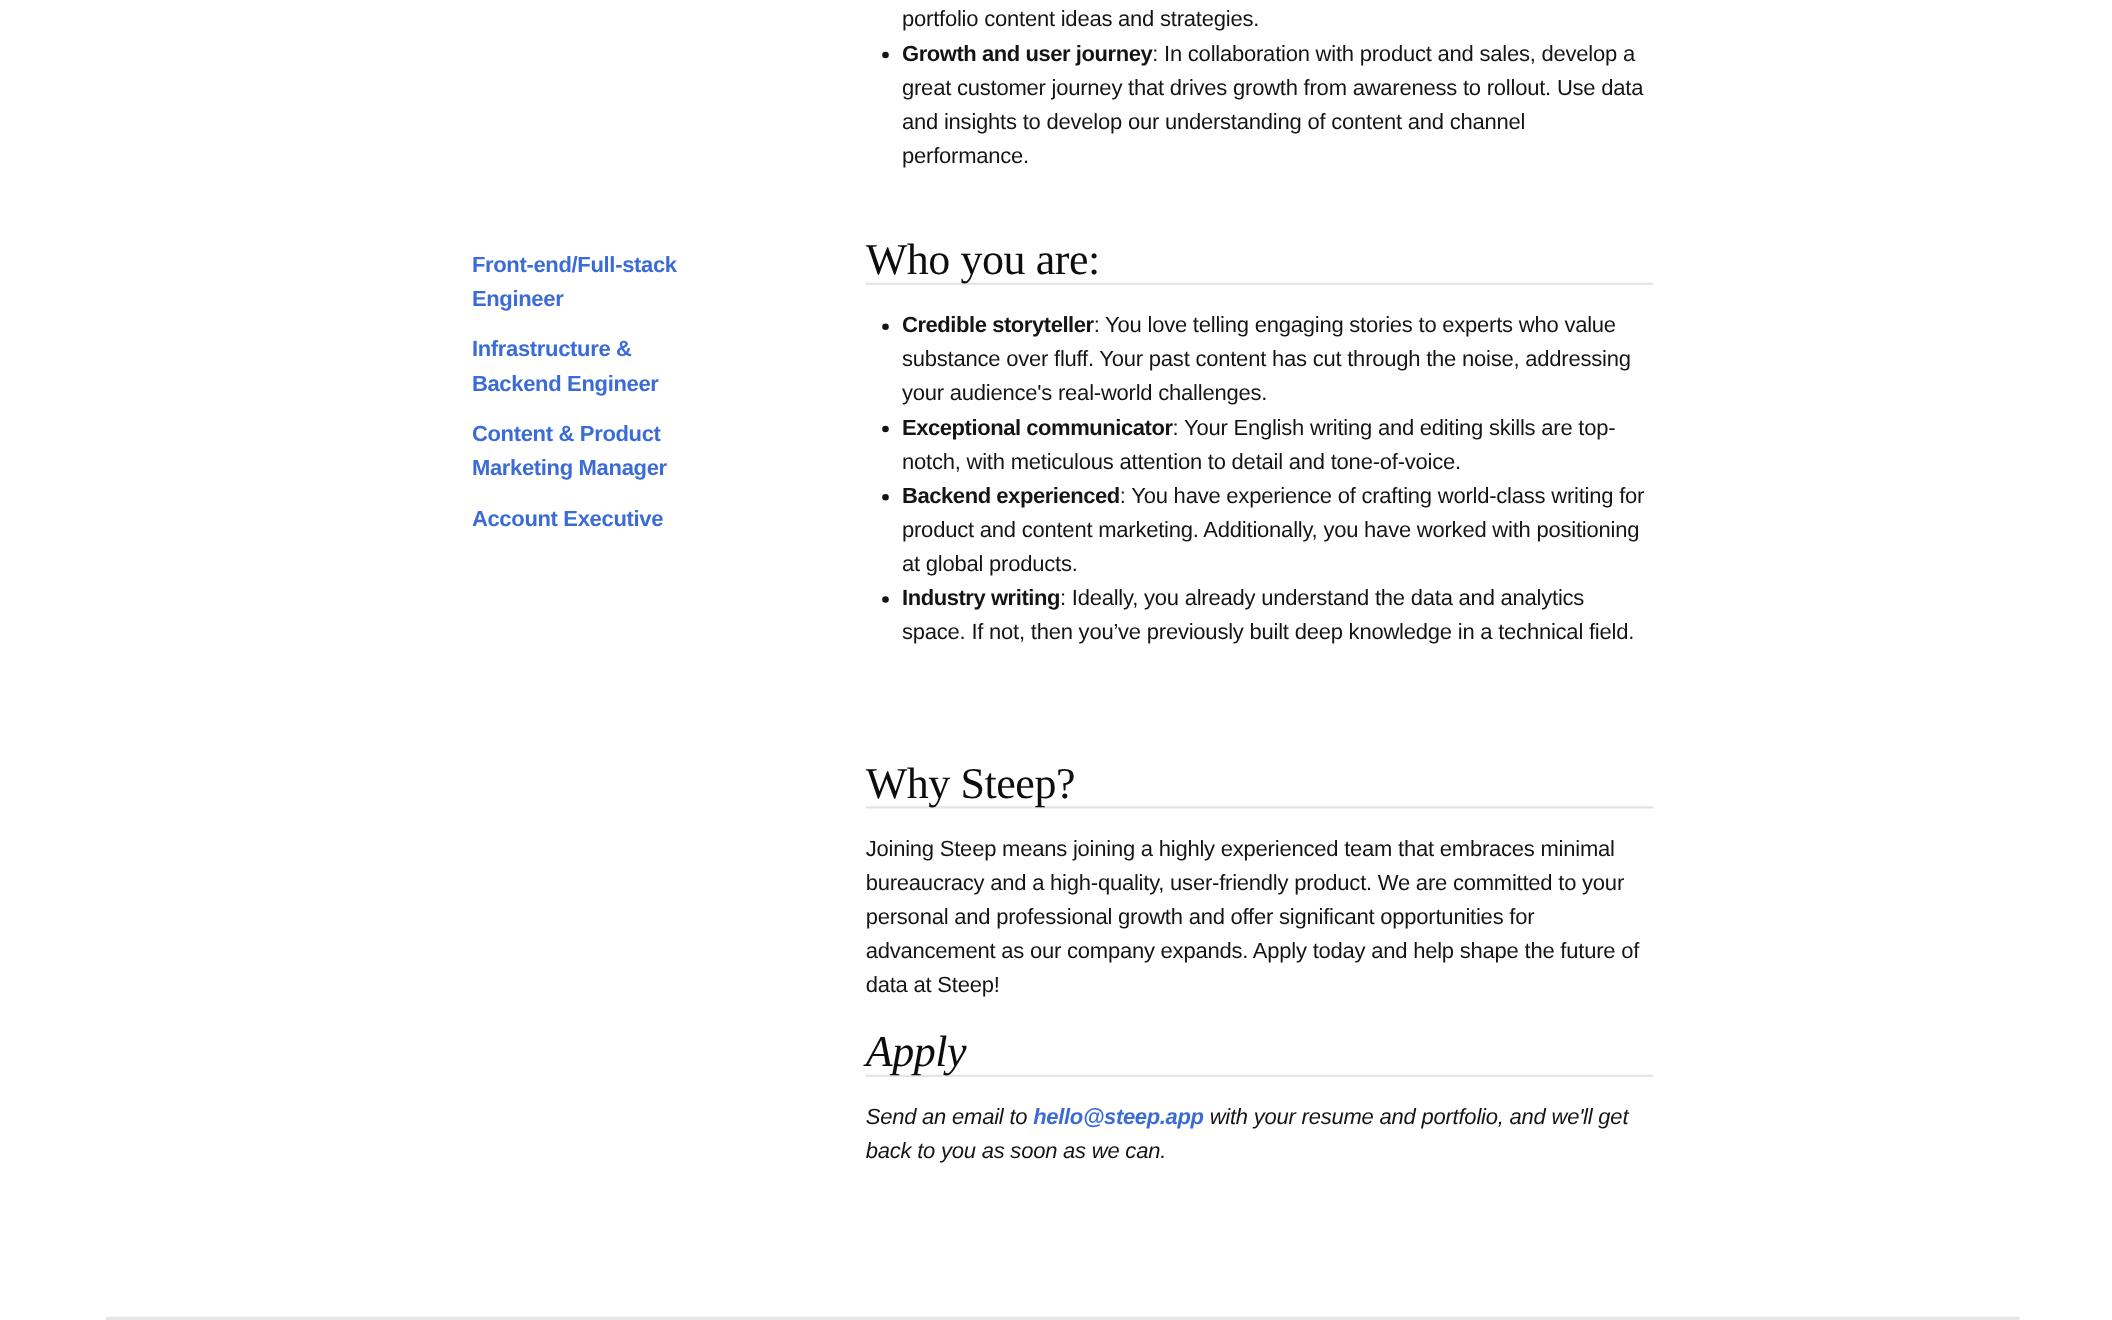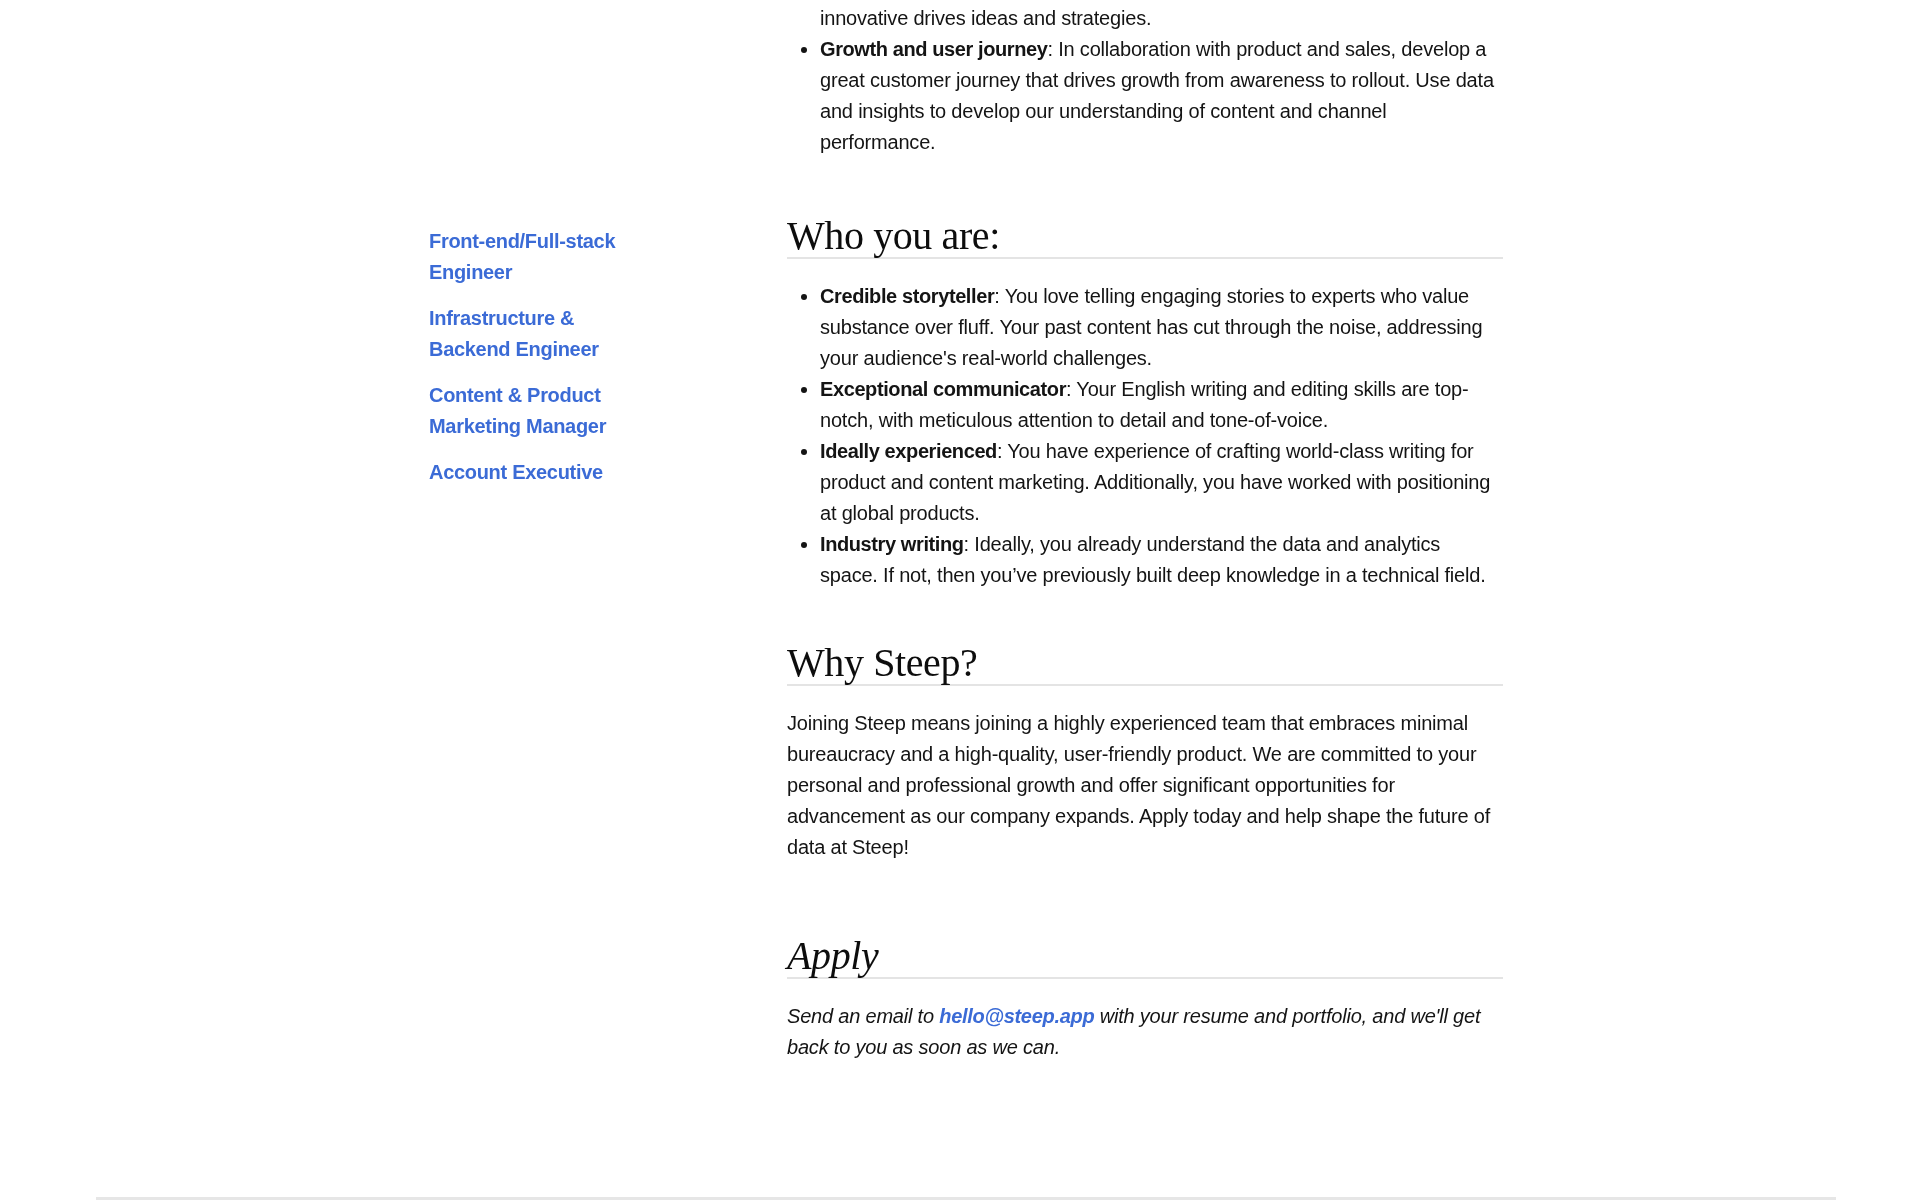--- a/index.html
+++ b/index.html
@@ -31,21 +31,21 @@
     .main li { margin: 0; }
     .main li b { font-weight: 700; letter-spacing: -0.4px; }
     .top-list { position: absolute; top: 3px; left: 0; width: 716px; }
     .section-h {
       font-family: "Liberation Serif", serif; font-weight: 400;
       font-size: 40px; letter-spacing: -0.4px; color: #0d0d0d;
       margin: 0; padding-bottom: 6px; border-bottom: 2px solid #e4e4e4;
     }
     .sec { position: absolute; left: 0; width: 716px; }
     .sec-who { top: 220px; }
-    .sec-why { top: 647px; }
+    .sec-why { top: 696px; }
     .sec-apply { top: 940px; font-style: italic; }
     .sec-body { margin-top: 22px; }
     .sec-who .sec-body { margin-top: 22px; }
     .email-link { color: #3b6bd6; font-weight: 700; text-decoration: none; letter-spacing: -0.3px; }
     .footer-rule {
       position: absolute; left: 96px; right: 84px; top: 1197px;
       height: 3px; background: #e6e6e6;
     }
     .cont-line { padding-left: 33px; }
   </style>
@@ -64,39 +64,39 @@
       <a class="sidebar-link" href="#">Content &amp; Product Marketing Manager</a>
     </li>
     <li>
       <a class="sidebar-link" href="#">Account Executive</a>
     </li>
   </ul>
 </aside>
 
 <main class="main">
   <div class="top-list">
-    <div class="cont-line">innovative drives ideas and strategies.</div>
+    <div class="cont-line">portfolio content ideas and strategies.</div>
     <ul>
       <li>
         <b>Growth and user journey</b><span>: In collaboration with product and sales, develop a great customer journey that drives growth from awareness to rollout. Use data and insights to develop our understanding of content and channel performance.</span>
       </li>
     </ul>
   </div>
 
   <section class="sec sec-who">
     <h2 class="section-h">Who you are:</h2>
     <ul class="sec-body">
       <li>
         <b>Credible storyteller</b><span>: You love telling engaging stories to experts who value substance over fluff. Your past content has cut through the noise, addressing your audience's real-world challenges.</span>
       </li>
       <li>
         <b>Exceptional communicator</b><span>: Your English writing and editing skills are top-notch, with meticulous attention to detail and tone-of-voice.</span>
       </li>
       <li>
-        <b>Ideally experienced</b><span>: You have experience of crafting world-class writing for product and content marketing. Additionally, you have worked with positioning at global products.</span>
+        <b>Backend experienced</b><span>: You have experience of crafting world-class writing for product and content marketing. Additionally, you have worked with positioning at global products.</span>
       </li>
       <li>
         <b>Industry writing</b><span>: Ideally, you already understand the data and analytics space. If not, then you’ve previously built deep knowledge in a technical field.</span>
       </li>
     </ul>
   </section>
 
   <section class="sec sec-why">
     <h2 class="section-h">Why Steep?</h2>
     <p class="sec-body" style="margin-bottom:0">Joining Steep means joining a highly experienced team that embraces minimal bureaucracy and a high-quality, user-friendly product. We are committed to your personal and professional growth and offer significant opportunities for advancement as our company expands. Apply today and help shape the future of data at Steep!</p>

